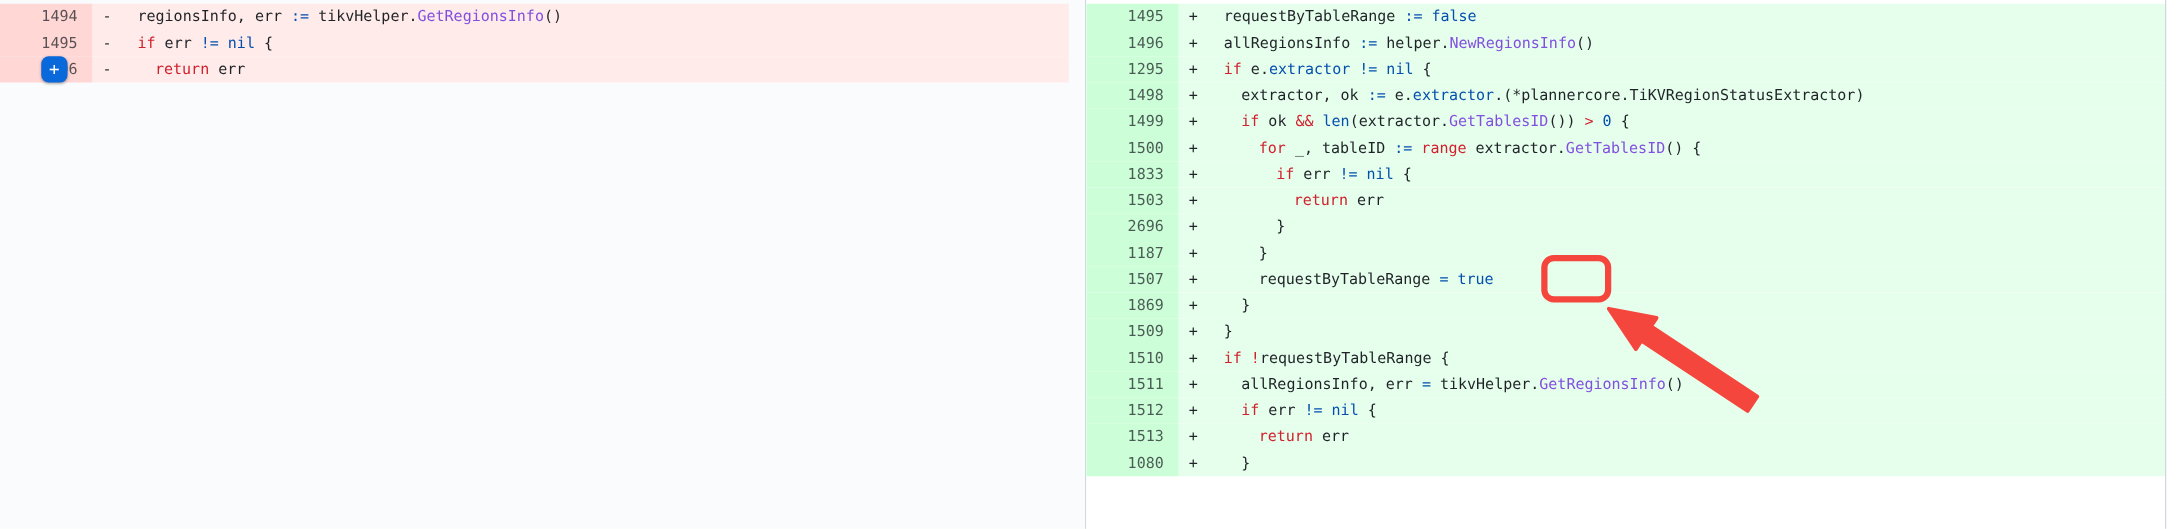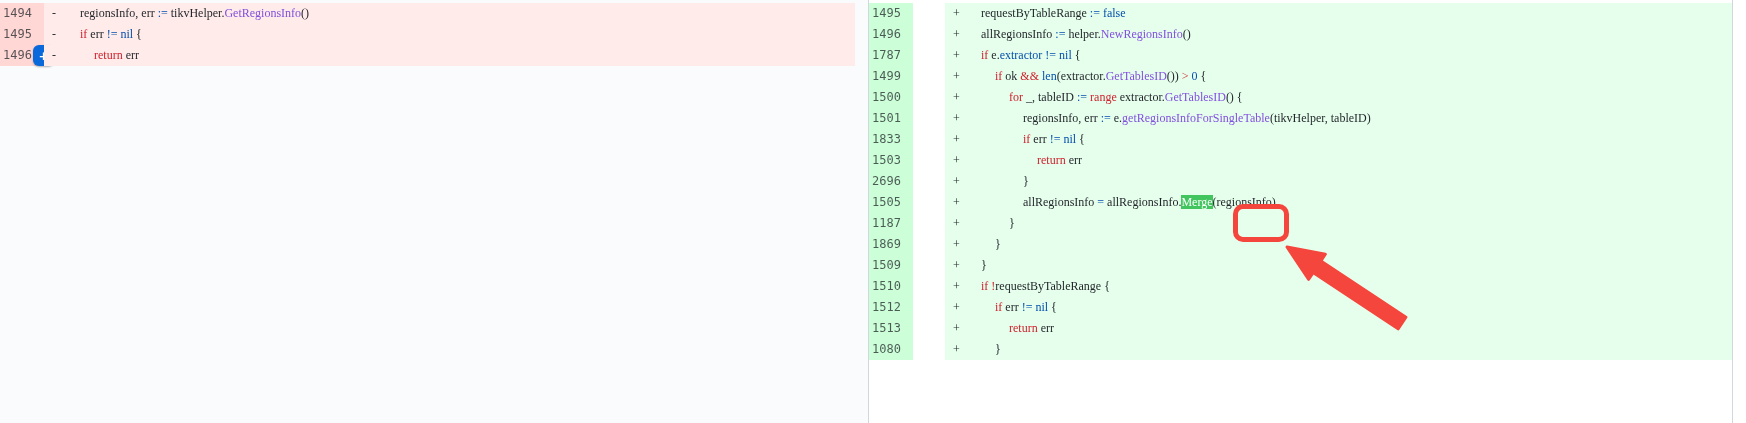--- a/index.html
+++ b/index.html
@@ -12,27 +12,27 @@
   html,body{margin:0;padding:0;background:#fff;}
   body{width:1746px;height:423px;overflow:hidden;
        font-family:"DejaVu Sans Mono","Liberation Mono",monospace;
        font-size:12px;color:var(--text,#1f2328);}
   .diff{position:relative;width:1746px;height:423px;}
   .panel{position:absolute;top:0;bottom:0;overflow:hidden;box-sizing:border-box;}
   .panel.left{left:0;width:869px;background:#fafbfc;border-right:1px solid var(--divider,#d0d7de);}
   .panel.right{left:869px;width:864px;background:#fff;border-right:1px solid var(--divider,#d0d7de);}
   .rows{padding-top:3px;}
   .row{display:flex;height:21px;line-height:21px;white-space:pre;}
-  .gutter{flex:none;width:44px;box-sizing:border-box;text-align:right;padding-right:12px;
+  .gutter{flex:none;width:74px;box-sizing:border-box;text-align:right;padding-right:12px;
           position:relative;color:rgba(31,35,40,.75);cursor:pointer;}
   .panel.left  .gutter{background:var(--deletion-gutter,#ffd7d5);}
   .panel.right .gutter{background:var(--addition-gutter,#ccffd8);}
-  .code{flex:1;position:relative;font-family:Liberation Serif, serif;}
+  .code{flex:1;position:relative;}
   .panel.left  .code{background:var(--deletion-bg,#ffebe9);margin-right:13px;}
-  .panel.right .code{background:var(--addition-bg,#e6ffec);margin-left:32px;}
+  .panel.right .code{background:var(--addition-bg,#e6ffec);}
   .marker{display:inline-block;width:22px;padding-left:8px;box-sizing:border-box;}
   .ind{display:inline-block;height:1px;}
   .t-p{color:var(--text,#1f2328);}
   .t-k{color:var(--keyword,#cf222e);}
   .t-c{color:var(--constant,#0550ae);}
   .t-f{color:var(--function,#8250df);}
   .t-h{background:var(--highlight-green,#42c55f);color:#fff;}
   .add-comment{position:absolute;left:33px;top:0;width:21px;height:21px;border:none;border-radius:6px;
                background:var(--accent-blue,#0969da);color:#fff;font-family:inherit;font-size:14px;
                line-height:20px;text-align:center;padding:0;cursor:pointer;
@@ -51,32 +51,33 @@
         <div class="row"><div class="gutter">1494</div><div class="code"><span class="marker">-</span><span class="ind" style="width: 14px;"></span><span class="t-p">regionsInfo, err </span><span class="t-c">:=</span><span class="t-p"> tikvHelper.</span><span class="t-f">GetRegionsInfo</span><span class="t-p">()</span></div></div>
         <div class="row"><div class="gutter">1495</div><div class="code"><span class="marker">-</span><span class="ind" style="width: 14px;"></span><span class="t-k">if</span><span class="t-p"> err </span><span class="t-c">!=</span><span class="t-p"> </span><span class="t-c">nil</span><span class="t-p"> {</span></div></div>
         <div class="row"><div class="gutter">1496<button class="add-comment">+</button></div><div class="code"><span class="marker">-</span><span class="ind" style="width: 28px;"></span><span class="t-k">return</span><span class="t-p"> err</span></div></div>
       </div>
   </div>
 
   <div class="panel right">
     <div class="rows">
         <div class="row"><div class="gutter">1495</div><div class="code"><span class="marker">+</span><span class="ind" style="width: 14px;"></span><span class="t-p">requestByTableRange </span><span class="t-c">:=</span><span class="t-p"> </span><span class="t-c">false</span></div></div>
         <div class="row"><div class="gutter">1496</div><div class="code"><span class="marker">+</span><span class="ind" style="width: 14px;"></span><span class="t-p">allRegionsInfo </span><span class="t-c">:=</span><span class="t-p"> helper.</span><span class="t-f">NewRegionsInfo</span><span class="t-p">()</span></div></div>
-        <div class="row"><div class="gutter">1787</div><div class="code"><span class="marker">+</span><span class="ind" style="width: 14px;"></span><span class="t-k">if</span><span class="t-p"> e.</span><span class="t-c">extractor</span><span class="t-p"> </span><span class="t-c">!=</span><span class="t-p"> </span><span class="t-c">nil</span><span class="t-p"> {</span></div></div>
+        <div class="row"><div class="gutter">1295</div><div class="code"><span class="marker">+</span><span class="ind" style="width: 14px;"></span><span class="t-k">if</span><span class="t-p"> e.</span><span class="t-c">extractor</span><span class="t-p"> </span><span class="t-c">!=</span><span class="t-p"> </span><span class="t-c">nil</span><span class="t-p"> {</span></div></div>
+        <div class="row"><div class="gutter">1498</div><div class="code"><span class="marker">+</span><span class="ind" style="width: 28px;"></span><span class="t-p">extractor, ok </span><span class="t-c">:=</span><span class="t-p"> e.</span><span class="t-c">extractor</span><span class="t-p">.(*plannercore.TiKVRegionStatusExtractor)</span></div></div>
         <div class="row"><div class="gutter">1499</div><div class="code"><span class="marker">+</span><span class="ind" style="width: 28px;"></span><span class="t-k">if</span><span class="t-p"> ok </span><span class="t-k">&amp;&amp;</span><span class="t-p"> </span><span class="t-c">len</span><span class="t-p">(extractor.</span><span class="t-f">GetTablesID</span><span class="t-p">()) </span><span class="t-k">&gt;</span><span class="t-p"> </span><span class="t-c">0</span><span class="t-p"> {</span></div></div>
         <div class="row"><div class="gutter">1500</div><div class="code"><span class="marker">+</span><span class="ind" style="width: 42px;"></span><span class="t-k">for</span><span class="t-p"> _, tableID </span><span class="t-c">:=</span><span class="t-p"> </span><span class="t-k">range</span><span class="t-p"> extractor.</span><span class="t-f">GetTablesID</span><span class="t-p">() {</span></div></div>
-        <div class="row"><div class="gutter">1501</div><div class="code"><span class="marker">+</span><span class="ind" style="width: 56px;"></span><span class="t-p">regionsInfo, err </span><span class="t-c">:=</span><span class="t-p"> e.</span><span class="t-f">getRegionsInfoForSingleTable</span><span class="t-p">(tikvHelper, tableID)</span></div></div>
         <div class="row"><div class="gutter">1833</div><div class="code"><span class="marker">+</span><span class="ind" style="width: 56px;"></span><span class="t-k">if</span><span class="t-p"> err </span><span class="t-c">!=</span><span class="t-p"> </span><span class="t-c">nil</span><span class="t-p"> {</span></div></div>
         <div class="row"><div class="gutter">1503</div><div class="code"><span class="marker">+</span><span class="ind" style="width: 70px;"></span><span class="t-k">return</span><span class="t-p"> err</span></div></div>
         <div class="row"><div class="gutter">2696</div><div class="code"><span class="marker">+</span><span class="ind" style="width: 56px;"></span><span class="t-p">}</span></div></div>
-        <div class="row"><div class="gutter">1505</div><div class="code"><span class="marker">+</span><span class="ind" style="width: 56px;"></span><span class="t-p">allRegionsInfo </span><span class="t-c">=</span><span class="t-p"> allRegionsInfo.</span><span class="t-h">Merge</span><span class="t-p">(regionsInfo)</span></div></div>
         <div class="row"><div class="gutter">1187</div><div class="code"><span class="marker">+</span><span class="ind" style="width: 42px;"></span><span class="t-p">}</span></div></div>
+        <div class="row"><div class="gutter">1507</div><div class="code"><span class="marker">+</span><span class="ind" style="width: 42px;"></span><span class="t-p">requestByTableRange </span><span class="t-c">=</span><span class="t-p"> </span><span class="t-c">true</span></div></div>
         <div class="row"><div class="gutter">1869</div><div class="code"><span class="marker">+</span><span class="ind" style="width: 28px;"></span><span class="t-p">}</span></div></div>
         <div class="row"><div class="gutter">1509</div><div class="code"><span class="marker">+</span><span class="ind" style="width: 14px;"></span><span class="t-p">}</span></div></div>
         <div class="row"><div class="gutter">1510</div><div class="code"><span class="marker">+</span><span class="ind" style="width: 14px;"></span><span class="t-k">if</span><span class="t-p"> </span><span class="t-k">!</span><span class="t-p">requestByTableRange {</span></div></div>
+        <div class="row"><div class="gutter">1511</div><div class="code"><span class="marker">+</span><span class="ind" style="width: 28px;"></span><span class="t-p">allRegionsInfo, err </span><span class="t-c">=</span><span class="t-p"> tikvHelper.</span><span class="t-f">GetRegionsInfo</span><span class="t-p">()</span></div></div>
         <div class="row"><div class="gutter">1512</div><div class="code"><span class="marker">+</span><span class="ind" style="width: 28px;"></span><span class="t-k">if</span><span class="t-p"> err </span><span class="t-c">!=</span><span class="t-p"> </span><span class="t-c">nil</span><span class="t-p"> {</span></div></div>
         <div class="row"><div class="gutter">1513</div><div class="code"><span class="marker">+</span><span class="ind" style="width: 42px;"></span><span class="t-k">return</span><span class="t-p"> err</span></div></div>
         <div class="row"><div class="gutter">1080</div><div class="code"><span class="marker">+</span><span class="ind" style="width: 28px;"></span><span class="t-p">}</span></div></div>
       </div>
     <div class="ann-box"></div>
     <svg class="ann-arrow" viewBox="0 0 864 423" xmlns="http://www.w3.org/2000/svg">
       <polygon points="418,247 439.7,279.3 444.1,272.6 529.1,328.8 536.9,317.2 451.9,261.0 456.3,254.3" fill="var(--annotation-red,#f5463d)" stroke="var(--annotation-red,#f5463d)" stroke-width="3" stroke-linejoin="round"></polygon>
     </svg>
   </div>
 

